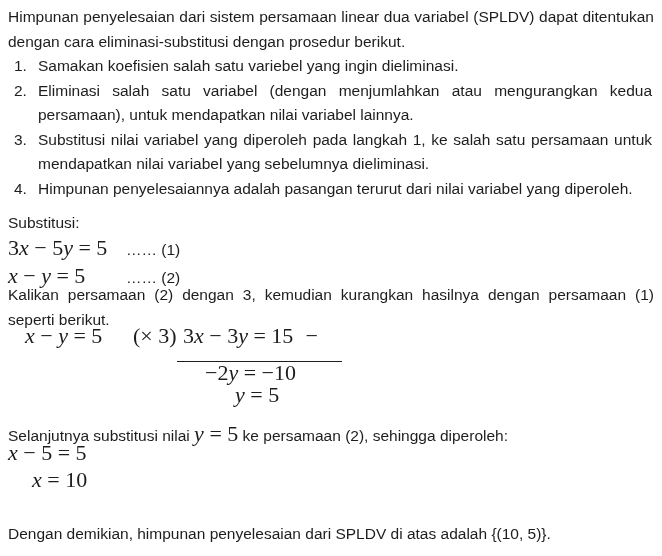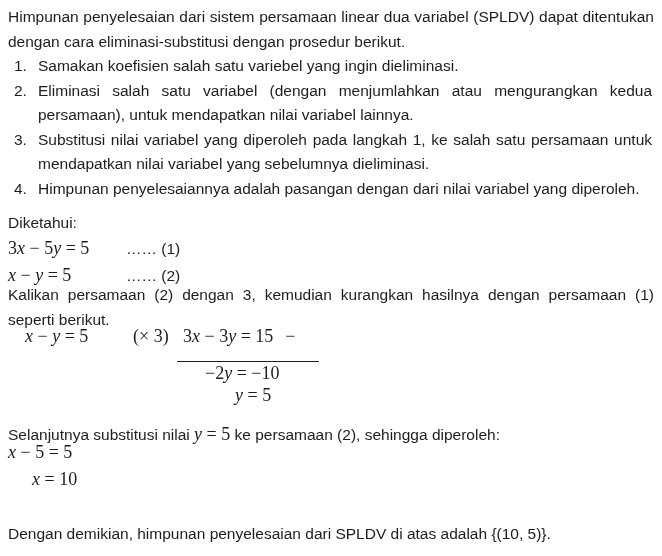--- a/index.html
+++ b/index.html
@@ -12,21 +12,21 @@
     font-size:15.5px;
     line-height:24.5px;
     overflow:hidden;
   }
   .abs { position:absolute; }
   .justify { text-align:justify; }
 
   
   .math {
     font-family:"Liberation Serif", "DejaVu Serif", serif;
-    font-size:18px;
+    font-size:22px;
   }
   .math i { font-style:italic; }
 
   
   #intro { top:5px; left:8px; width:646px; }
 
   
   #plist { top:54px; left:14px; width:640px; }
   .pl-item { display:flex; }
   .pl-num { flex:0 0 24px; width:24px; }
@@ -82,25 +82,25 @@
   <div class="pl-item">
     <span class="pl-num">2.</span>
     <div class="pl-text">Eliminasi salah satu variabel (dengan menjumlahkan atau mengurangkan kedua persamaan), untuk mendapatkan nilai variabel lainnya.</div>
   </div>
   <div class="pl-item">
     <span class="pl-num">3.</span>
     <div class="pl-text">Substitusi nilai variabel yang diperoleh pada langkah 1, ke salah satu persamaan untuk mendapatkan nilai variabel yang sebelumnya dieliminasi.</div>
   </div>
   <div class="pl-item">
     <span class="pl-num">4.</span>
-    <div class="pl-text">Himpunan penyelesaiannya adalah pasangan dengan dari nilai variabel yang diperoleh.</div>
+    <div class="pl-text">Himpunan penyelesaiannya adalah pasangan terurut dari nilai variabel yang diperoleh.</div>
   </div>
 </div>
 
-<div id="diketahui" class="abs">Diketahui:</div>
+<div id="diketahui" class="abs">Substitusi:</div>
 
 <div id="given" class="abs">
   <div class="given-row">
     <span class="math">3<i>x</i> − 5<i>y</i> = 5</span><span class="eq-ref">…… (1)</span>
   </div>
   <div class="given-row">
     <span class="math"><i>x</i> − <i>y</i> = 5</span><span class="eq-ref">…… (2)</span>
   </div>
 </div>
 

